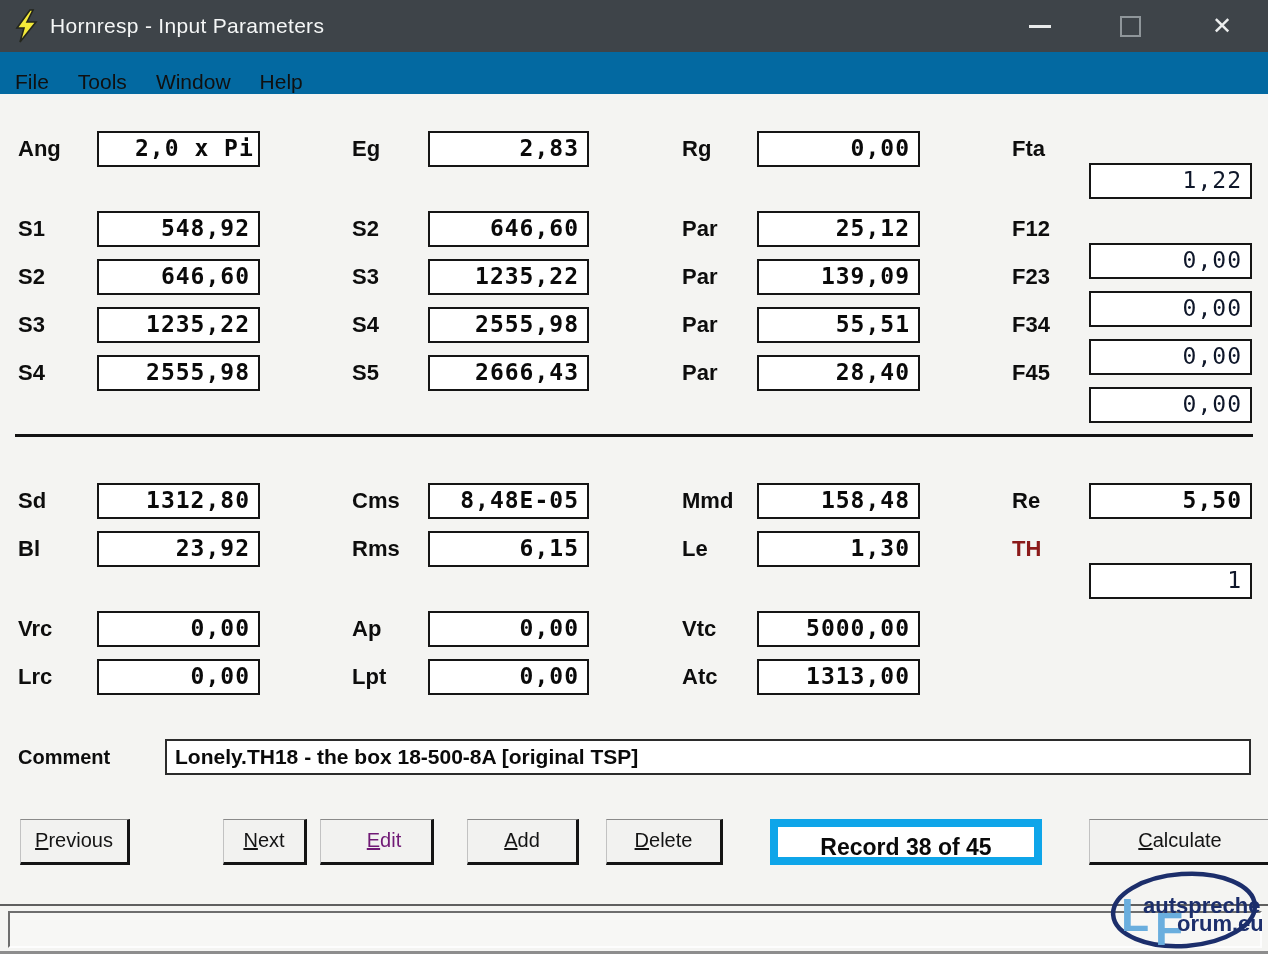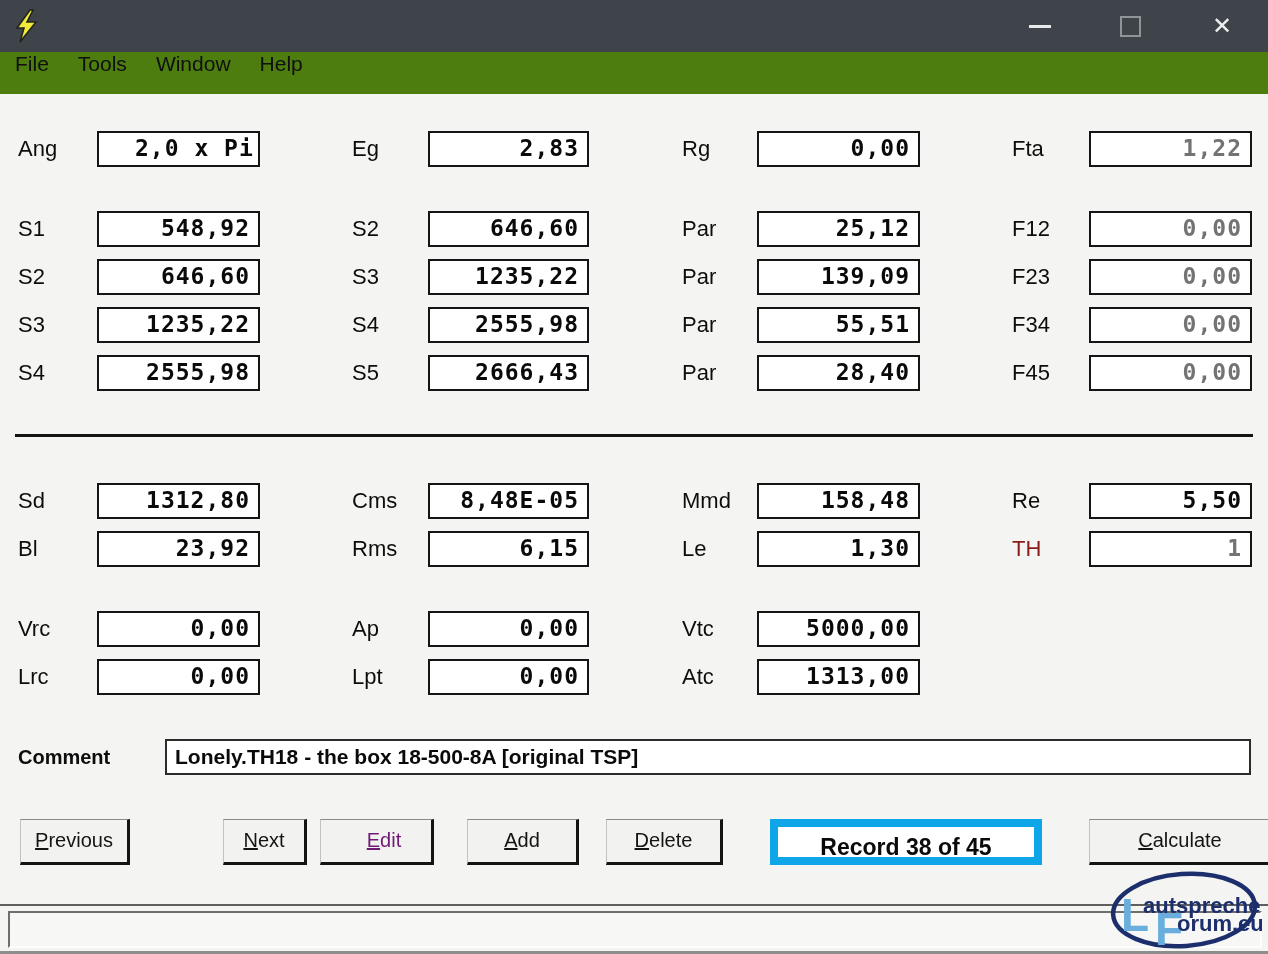--- a/index.html
+++ b/index.html
@@ -20,38 +20,38 @@
   }
   .tb-btn{position:absolute;top:0;width:48px;height:52px;display:flex;align-items:center;justify-content:center;cursor:pointer;}
   .tb-min{left:1016px;}
   .tb-max{left:1106px;}
   .tb-close{left:1198px;color:#eceeee;font-size:24px;line-height:52px;}
   .min-glyph{width:22px;height:3px;background:#e9ebeb;}
   .max-glyph{width:17px;height:17px;border:2px solid #8f969a;background:transparent;}
   
   .menubar{
     position:absolute;top:52px;left:0;width:1268px;height:42px;
-    background:#4d7c0f;display:flex;align-items:flex-start;padding-left:15px;box-sizing:border-box;
+    background:#0369a1;display:flex;align-items:flex-end;padding-left:15px;box-sizing:border-box;
   }
   .menu-item{font-size:21px;color:#101010;margin-right:29px;cursor:pointer;}
   
   .cell-label{
     position:absolute;height:36px;line-height:36px;
-    font-weight:normal;font-size:22px;color:#0d0d0d;white-space:nowrap;
+    font-weight:bold;font-size:22px;color:#0d0d0d;white-space:nowrap;
   }
   .lbl-red{color:#8b1a1a;}
   .field{
     position:absolute;height:36px;box-sizing:border-box;
     background:#ffffff;border:2px solid #151515;
     font-family:"DejaVu Sans Mono",monospace;font-weight:bold;font-size:23px;
     line-height:31px;text-align:right;padding:0 8px 0 5px;letter-spacing:1px;
     color:#0a0a0a;white-space:nowrap;cursor:text;
   }
   .f-left{text-align:left;}
-  .f-light{font-weight:700;color:#737373;}
+  .f-light{font-weight:400;color:#0f172a;margin-top:32px;}
   .x-l1{left:18px;}  .x-f1{left:97px;width:163px;padding-left:36px;}
   .x-l2{left:352px;} .x-f2{left:428px;width:161px;}
   .x-l3{left:682px;} .x-f3{left:757px;width:163px;}
   .x-l4{left:1012px;}.x-f4{left:1089px;width:163px;}
   .y-r1{top:131px;} .y-r2{top:211px;} .y-r3{top:259px;} .y-r4{top:307px;} .y-r5{top:355px;}
   .y-r6{top:483px;} .y-r7{top:531px;} .y-r8{top:611px;} .y-r9{top:659px;}
   .divider{position:absolute;top:434px;left:15px;width:1238px;height:3px;background:#131313;}
   
   .comment-label{position:absolute;left:18px;top:740px;height:34px;line-height:34px;font-weight:bold;font-size:20px;color:#0d0d0d;}
   .comment-field{
@@ -90,20 +90,21 @@
   
   .logo{position:absolute;right:6px;bottom:2px;width:152px;height:82px;}
 </style>
 </head>
 <body>
 
 <div class="titlebar">
   <svg class="app-icon" viewBox="0 0 28 34">
     <path d="M18 1 L5 19 L12 19 L8 33 L24 13 L15 13 L21 1 Z" fill="#f3ea3a" stroke="#23251c" stroke-width="1.6"></path>
   </svg>
+  <div class="title-text">Hornresp - Input Parameters</div>
   <div class="tb-btn tb-min">
     <div class="min-glyph"></div>
   </div>
   <div class="tb-btn tb-max">
     <div class="max-glyph"></div>
   </div>
   <div class="tb-btn tb-close">
     <span>✕</span>
   </div>
 </div>

